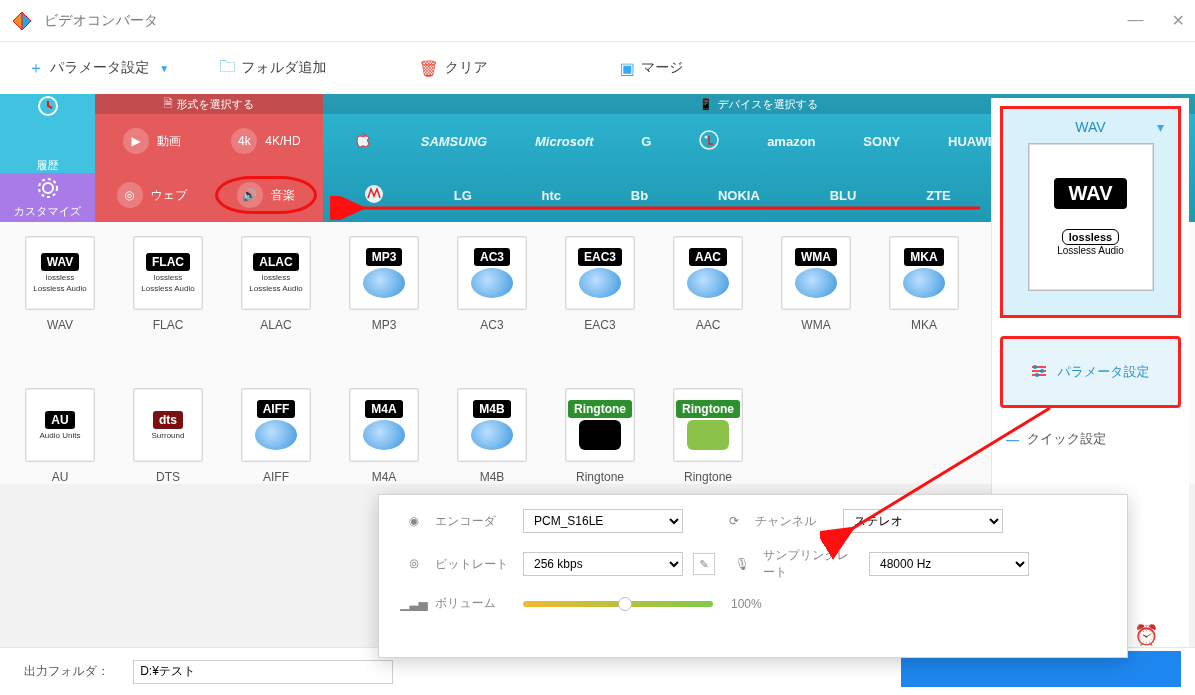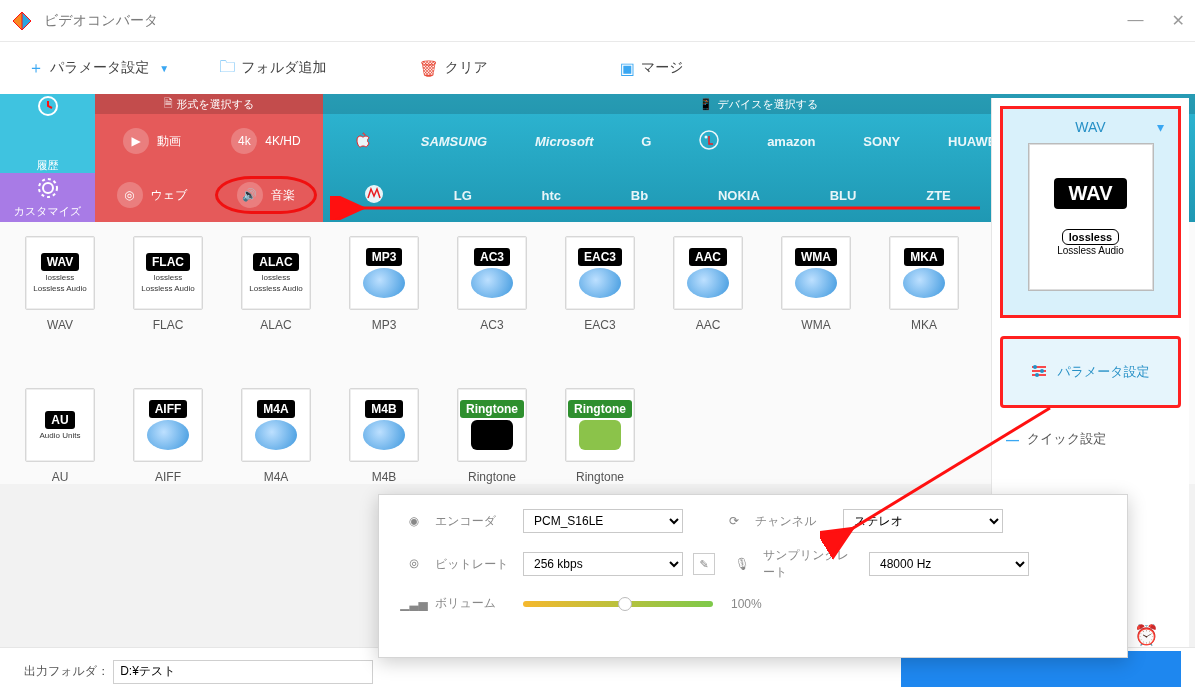--- a/index.html
+++ b/index.html
@@ -75,21 +75,21 @@
 .field { display: flex; align-items: center; gap: 10px; font-size: 12px; color: #777; }
 .field .flbl { width: 78px; color: #888; }
 .field .ficon { width: 22px; color: #888; display: flex; justify-content: center; }
 .sel { width: 160px; height: 24px; border: 1px solid #c9c9c9; background: #fff; font-size: 12px; padding: 0 6px; }
 .pencil { width: 22px; height: 22px; border: 1px solid #ccc; display: flex; align-items: center; justify-content: center; font-size: 11px; color: #888; cursor: pointer; }
 .slider { position: relative; width: 190px; height: 6px; background: linear-gradient(90deg,#f5b82e,#7ec94a); border-radius: 3px; }
 .slider .knob { position: absolute; left: 50%; top: -4px; width: 14px; height: 14px; background: #fff; border: 1px solid #bbb; border-radius: 50%; }
 .vol-pct { font-size: 12px; color: #888; margin-left: 8px; }
 
 
-.bottom { position: absolute; left: 0; right: 0; bottom: 0; height: 48px; background: #fff; border-top: 1px solid #e6e6e6; display: flex; align-items: center; padding: 0 24px; gap: 4px; }
+.bottom { position: absolute; left: 0; right: 0; bottom: 0; height: 48px; background: #fff; border-top: 1px solid #e6e6e6; display: flex; align-items: center; padding: 0 24px; gap: 24px; }
 .bottom .lbl { font-size: 12px; color: #555; }
 .path-input { width: 260px; height: 24px; border: 1px solid #cfcfcf; font-size: 12px; padding: 0 6px; }
 .convert-btn { position: absolute; right: 14px; bottom: 8px; width: 280px; height: 36px; background: #1e87ef; }
 .clock-ic { position: absolute; right: 36px; bottom: 48px; color: #3aa7f2; font-size: 20px; }
 
 
 .arrow { position: absolute; pointer-events: none; z-index: 60; }
 svg line, svg path { stroke: #ff1010; }
 </style>
 </head>
@@ -294,20 +294,27 @@
     <div style="flex-basis: 100%; height: 0px;"></div>
     <div class="fmt-tile">
       <div class="fmt-ico">
         <span class="fmt-badge">AU</span>
         <div class="fmt-sub">Audio Units</div>
       </div>
       <span class="fmt-lbl">AU</span>
     </div>
     <div class="fmt-tile">
       <div class="fmt-ico">
+        <span class="fmt-badge dkred">dts</span>
+        <div class="fmt-sub">Surround</div>
+      </div>
+      <span class="fmt-lbl">DTS</span>
+    </div>
+    <div class="fmt-tile">
+      <div class="fmt-ico">
         <span class="fmt-badge">AIFF</span>
         <div class="fmt-disc"></div>
       </div>
       <span class="fmt-lbl">AIFF</span>
     </div>
     <div class="fmt-tile">
       <div class="fmt-ico">
         <span class="fmt-badge">M4A</span>
         <div class="fmt-disc"></div>
       </div>

